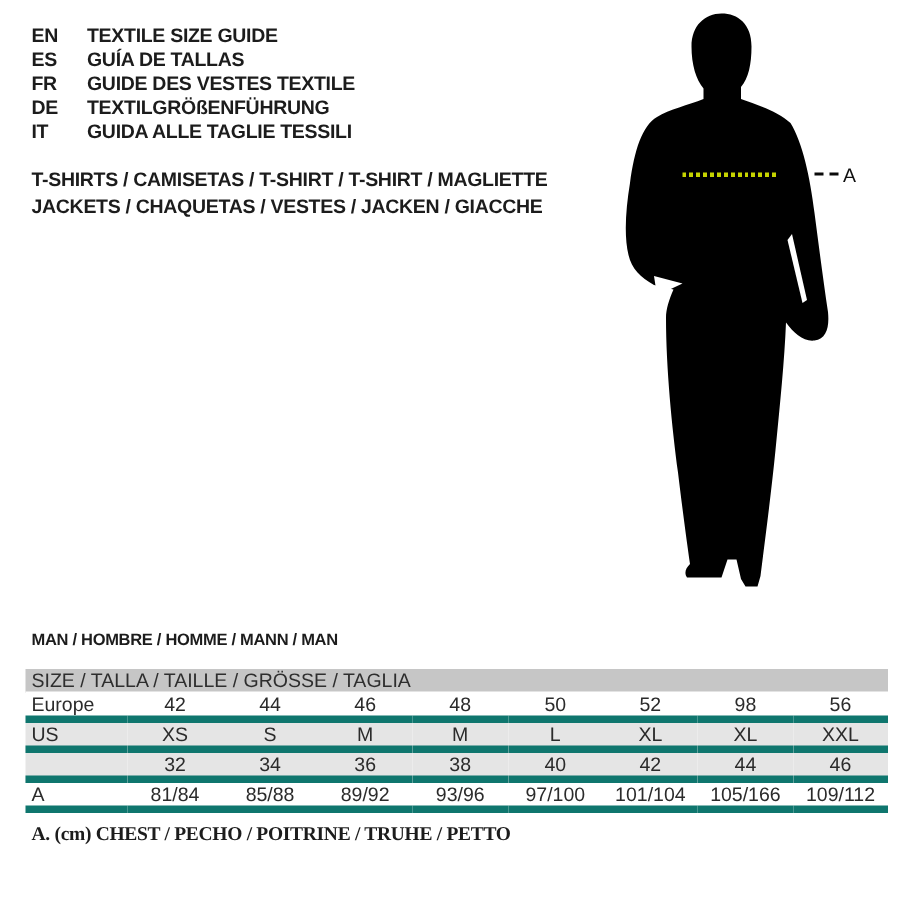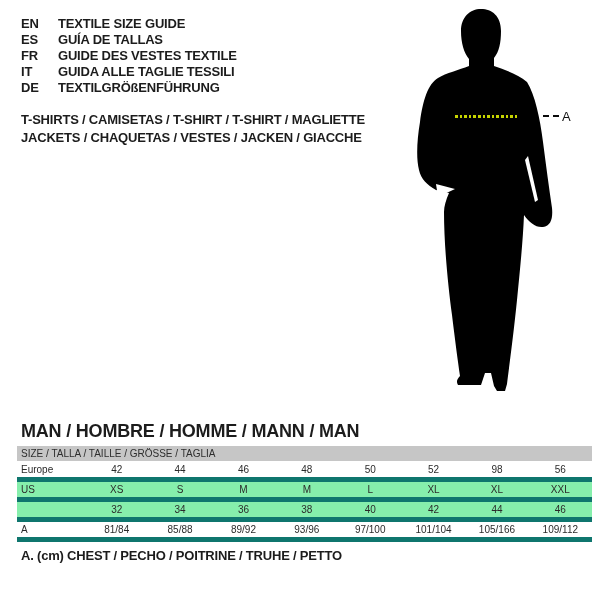--- a/index.html
+++ b/index.html
@@ -40,76 +40,76 @@
     border-top: 2px dashed #0a0a0a;
   }
   .measure-label {
     position: absolute; left: 562px; top: 109px;
     font-size: 13px; font-weight: normal; color: #111;
   }
 
   
   .section-title {
     position: absolute; left: 21px; top: 421px;
-    font-weight: bold; font-size: 18px; letter-spacing: -0.2px;
+    font-weight: bold; font-size: 11px; letter-spacing: -0.2px;
   }
 
   
   .size-table {
     position: absolute; left: 17px; top: 446px; width: 575px;
     border-collapse: separate; border-spacing: 0;
     table-layout: fixed;
-    font-size: 10px; color: #2b2b2b;
+    font-size: 13px; color: #2b2b2b;
   }
   .size-table th {
     background: #c6c6c6;
     font-weight: normal; text-align: left;
     height: 15px; padding: 0 0 0 4px;
     border-bottom: 1px solid #fff;
     color: #2e2e2e;
     white-space: nowrap; overflow: hidden;
   }
   .size-table td {
     height: 15px; padding: 0;
     text-align: center; vertical-align: middle;
     border-bottom: 5px solid #0f766e;
     white-space: nowrap;
   }
   .size-table td.row-label { text-align: left; padding-left: 4px; }
-  .size-table tr.shade td { background: #86efac; }
+  .size-table tr.shade td { background: #e5e5e5; }
 
   
   .footnote {
     position: absolute; left: 21px; top: 548px;
-    font-weight: bold; font-size: 13px; letter-spacing: -0.2px;
+    font-weight: bold; font-size: 13px; letter-spacing: -0.2px; font-family: Liberation Serif, serif;
   }
 </style>
 </head>
 <body>
 
 <div class="lang-list">
   <div class="lang-row">
     <span class="lang-code">EN</span>
     <span>TEXTILE SIZE GUIDE</span>
   </div>
   <div class="lang-row">
     <span class="lang-code">ES</span>
     <span>GUÍA DE TALLAS</span>
   </div>
   <div class="lang-row">
     <span class="lang-code">FR</span>
     <span>GUIDE DES VESTES TEXTILE</span>
   </div>
   <div class="lang-row">
+    <span class="lang-code">DE</span>
+    <span>TEXTILGRÖßENFÜHRUNG</span>
+  </div>
+  <div class="lang-row">
     <span class="lang-code">IT</span>
     <span>GUIDA ALLE TAGLIE TESSILI</span>
-  </div>
-  <div class="lang-row">
-    <span class="lang-code">DE</span>
-    <span>TEXTILGRÖßENFÜHRUNG</span>
   </div>
 </div>
 
 <div class="categories">
   <div>T-SHIRTS / CAMISETAS / T-SHIRT / T-SHIRT / MAGLIETTE</div>
   <div>JACKETS / CHAQUETAS / VESTES / JACKEN / GIACCHE</div>
 </div>
 
 <svg class="figure-svg" viewBox="400 0 180 400" xmlns="http://www.w3.org/2000/svg" aria-hidden="true">
   <path fill="#000000" d="

